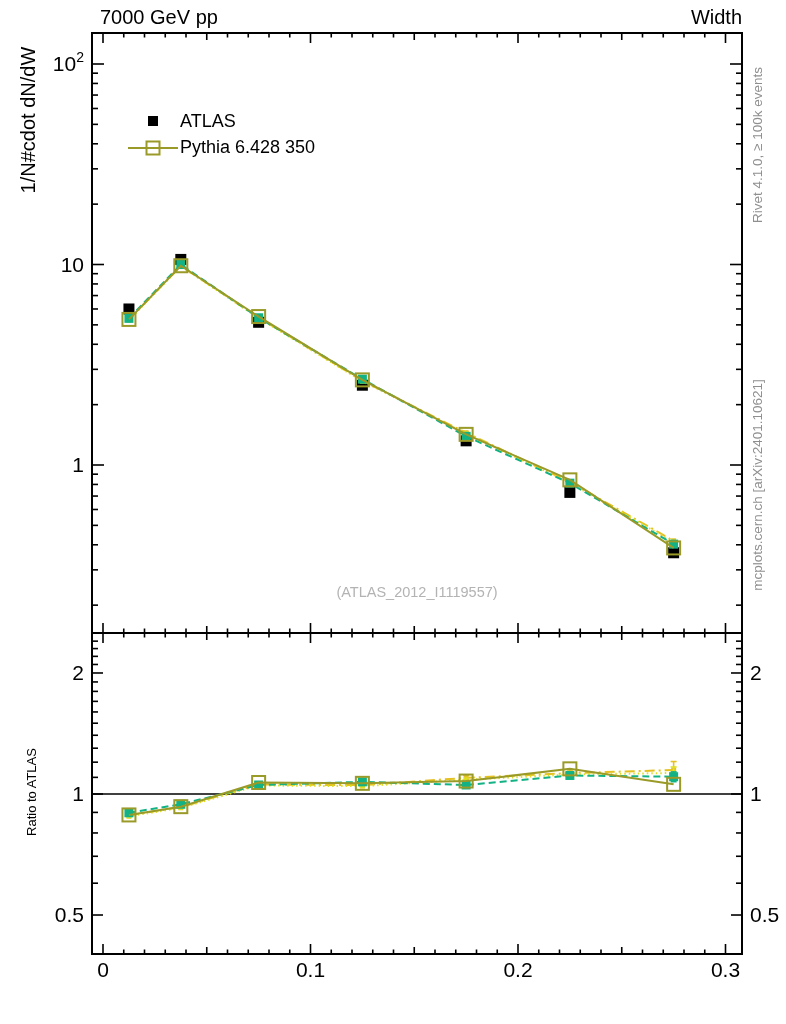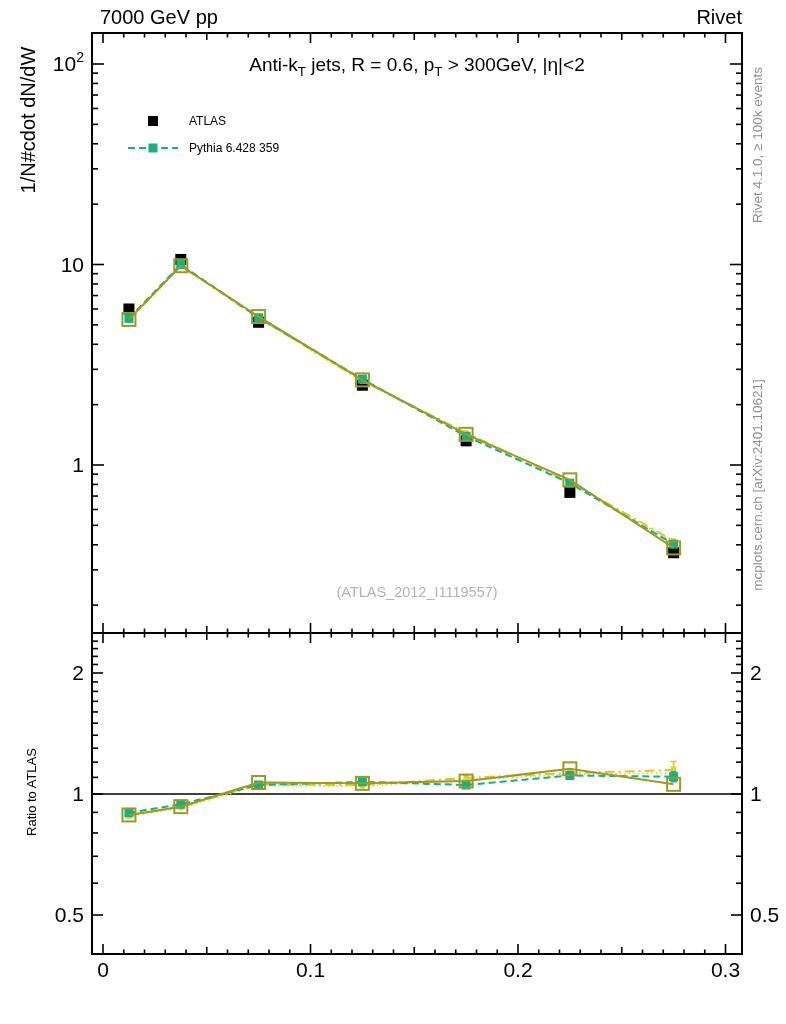--- a/index.html
+++ b/index.html
@@ -5,57 +5,56 @@
   html,body{margin:0;padding:0;background:#fff;}
   .fig{position:relative;width:786px;height:1024px;background:#fff;
        font-family:"Liberation Sans",sans-serif;color:#000;overflow:hidden;}
   .abs{position:absolute;}
   .hdr{font-size:20px;top:6px;}
   .rot{transform:rotate(-90deg);display:flex;align-items:center;justify-content:center;}
   .title{left:92px;width:650px;top:54px;text-align:center;font-size:19px;}
   .title .sub{font-size:70%;vertical-align:-5px;}
   .legend{left:126px;top:108px;}
   .lrow{display:flex;align-items:center;height:26.5px;}
-  .ltext{font-size:12px;margin-left:9px;white-space:nowrap;}
+  .ltext{font-size:18px;white-space:nowrap;}
   .watermark{left:92px;width:650px;top:584px;text-align:center;font-size:14.5px;color:#b3b3b3;}
   .note{color:#8f8f8f;font-size:13.5px;white-space:nowrap;}
   .ylabel-main{width:210px;height:24px;left:-77px;top:108px;font-size:20px;}
   .ylabel-ratio{width:140px;height:16px;left:-39px;top:784px;font-size:13px;}
   .rivet{width:230px;height:16px;left:642px;top:137px;}
   .mcp{width:300px;height:16px;left:607px;top:477px;}
   .xlabel{left:542px;width:200px;top:1028px;text-align:center;font-size:21px;}
   svg text{font-family:"Liberation Sans",sans-serif;}
 </style>
 </head>
 <body>
 
 <div class="fig">
   <div class="abs hdr" style="left:100px;">7000 GeV pp</div>
-  <div class="abs hdr" style="right:44px;text-align:right;">Rivet</div>
+  <div class="abs hdr" style="right:44px;text-align:right;">Width</div>
 
   <div class="abs rot ylabel-main">1/N#cdot dN/dW</div>
-  <div class="abs title" id="plot-title"><span>Anti-k</span><span class="sub">T</span><span> jets, R = 0.6, p</span><span class="sub">T</span><span> &gt; 300GeV, |η|&lt;2</span></div>
 
   <div class="abs legend" id="legend">
       <div class="lrow">
         <svg width="54" height="16">
           <g>
             <rect x="22" y="3" width="10" height="10" fill="#000000" stroke="none" stroke-width="0"></rect>
           </g>
         </svg>
         <span class="ltext">ATLAS</span>
       </div>
       <div class="lrow">
         <svg width="54" height="16">
           <g>
-            <line x1="2" y1="8" x2="52" y2="8" stroke="#12b285" stroke-width="2" stroke-dasharray="7 4"></line>
-            <rect x="22.5" y="3.5" width="9" height="9" fill="#12b285" stroke="none" stroke-width="0"></rect>
+            <line x1="2" y1="8" x2="52" y2="8" stroke="#9a9a28" stroke-width="2" stroke-dasharray=""></line>
+            <rect x="20.5" y="1.5" width="13" height="13" fill="#fff0" stroke="#9a9a28" stroke-width="2"></rect>
           </g>
         </svg>
-        <span class="ltext">Pythia 6.428 359</span>
+        <span class="ltext">Pythia 6.428 350</span>
       </div>
     </div>
 
   <div class="abs watermark">(ATLAS_2012_I1119557)</div>
 
   <div class="abs rot note rivet">Rivet 4.1.0, ≥ 100k events</div>
   <div class="abs rot note mcp">mcplots.cern.ch [arXiv:2401.10621]</div>
 
   <div class="abs rot ylabel-ratio">Ratio to ATLAS</div>
   <div class="abs xlabel">Width</div>

